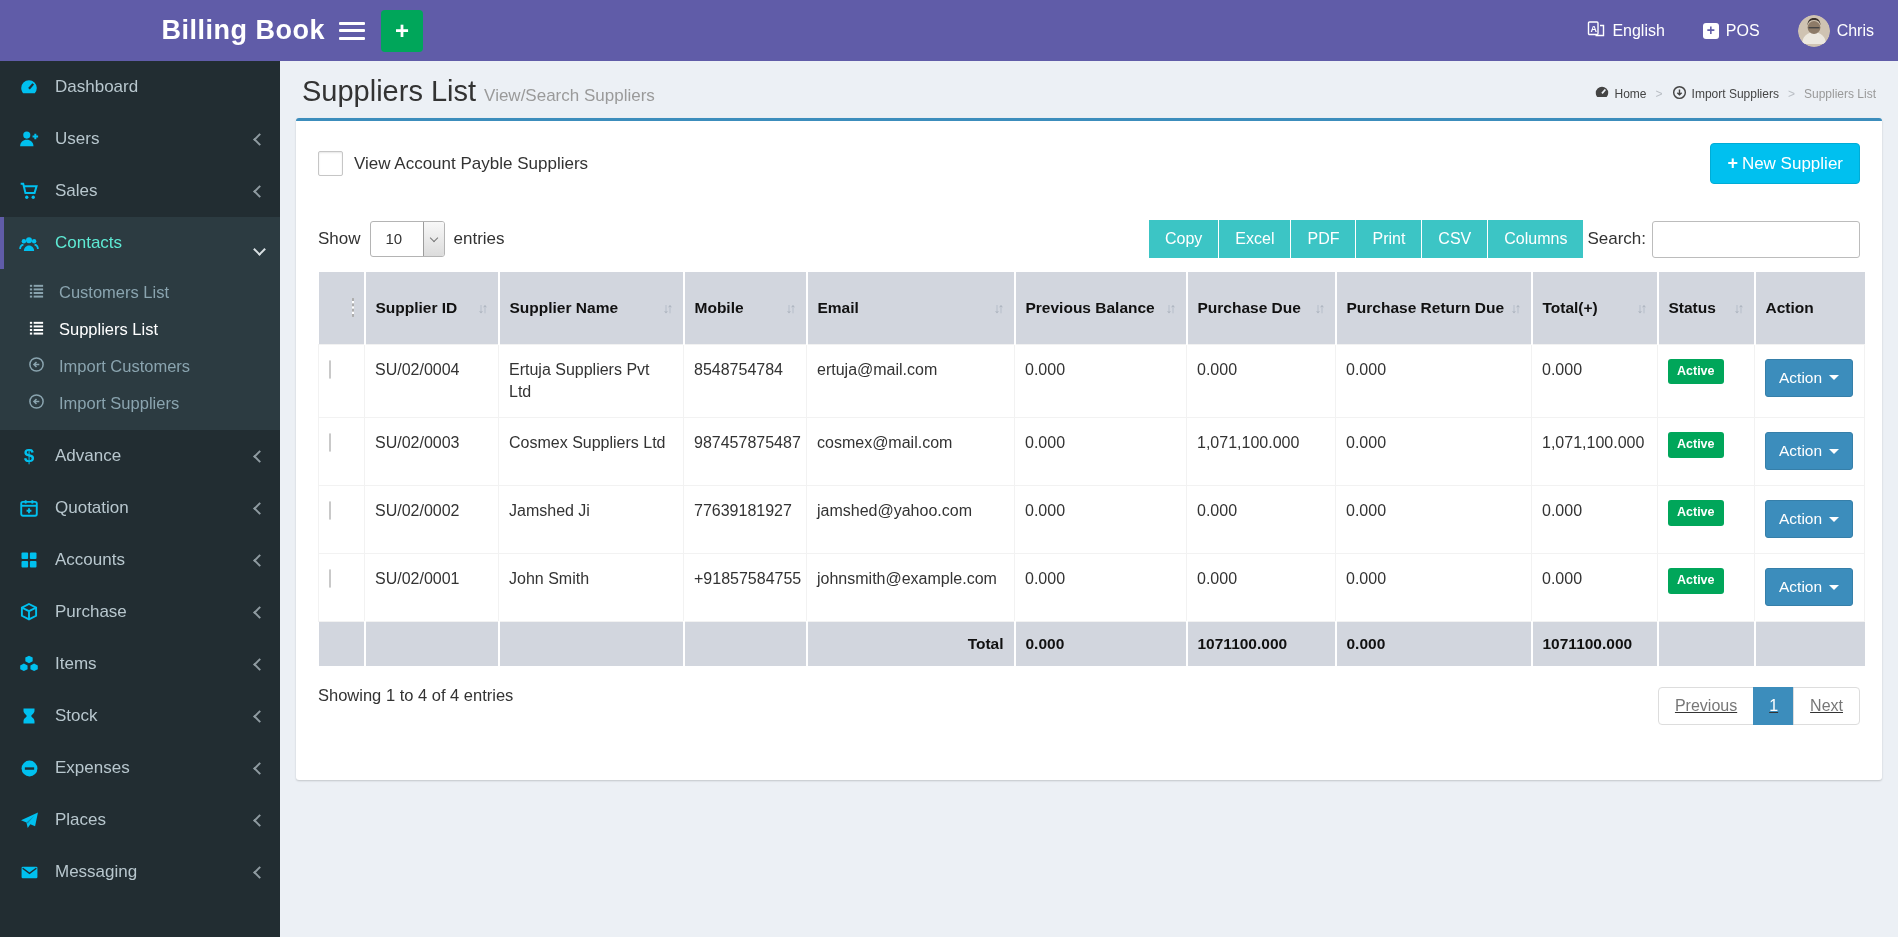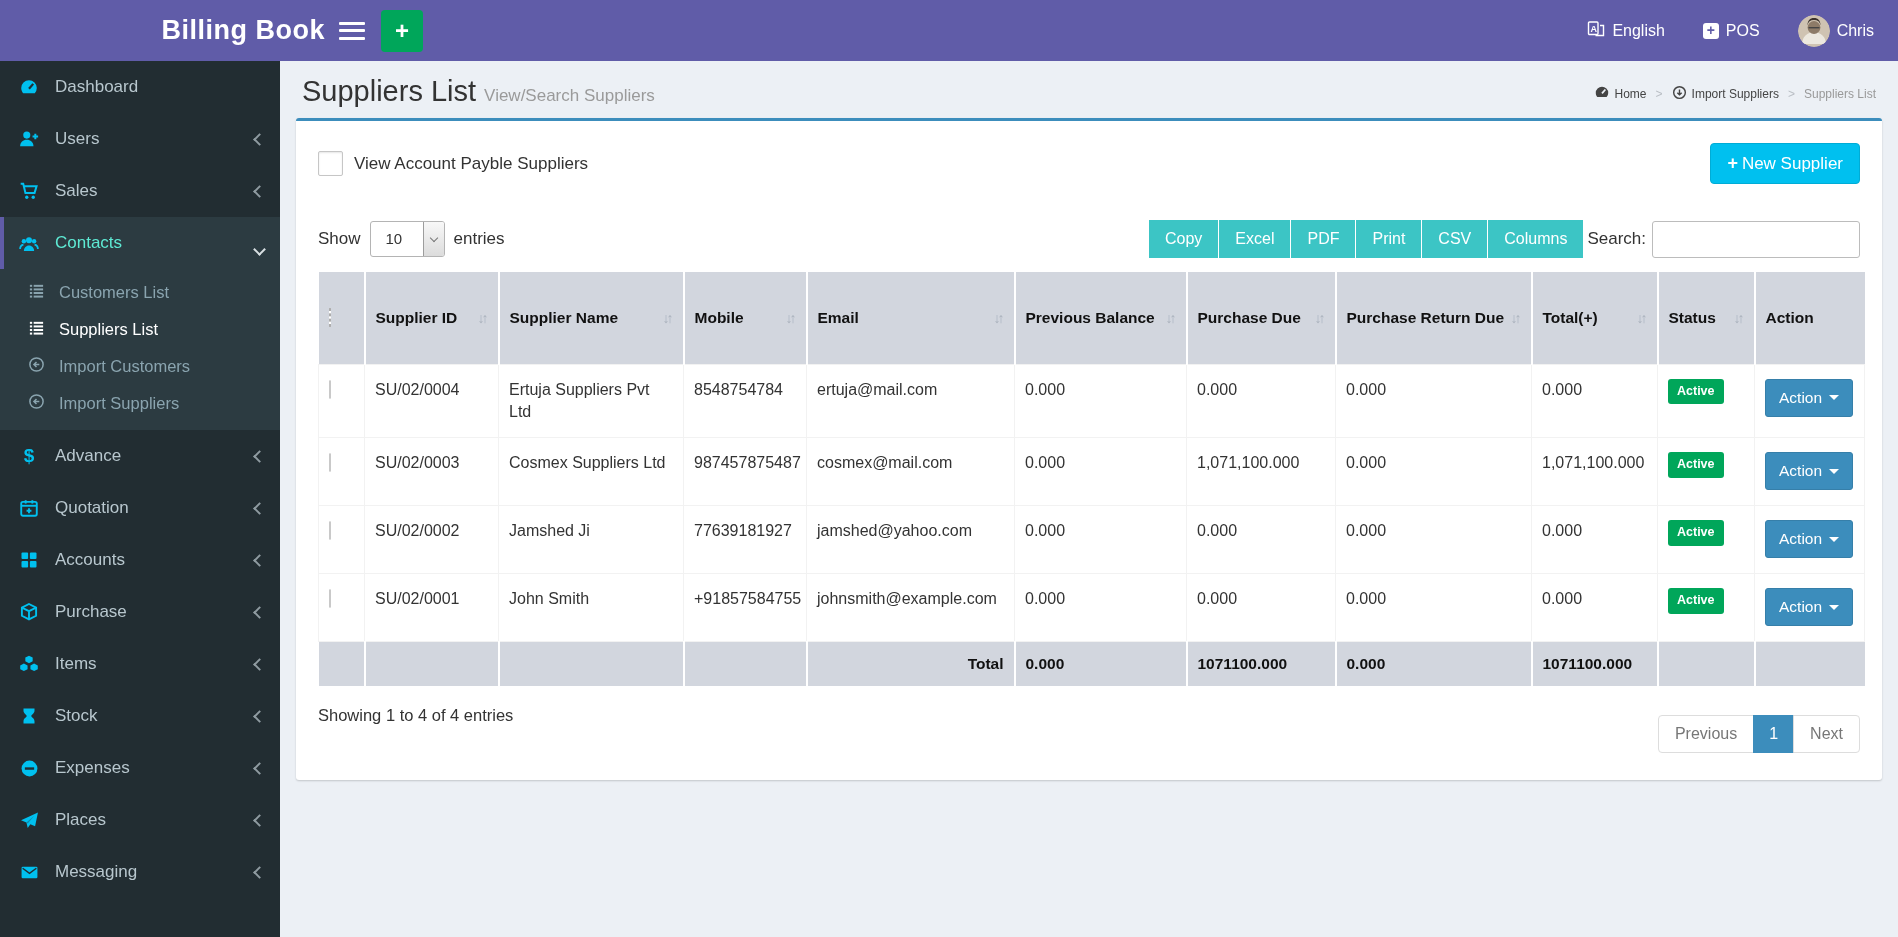--- a/index.html
+++ b/index.html
@@ -66,43 +66,43 @@
   .fake-select .dd i { border:solid #777; border-width:0 1.5px 1.5px 0; padding:2.5px; transform:rotate(45deg); margin-top:-3px; }
   .tools { display:flex; align-items:center; }
   .dt-buttons { display:flex; border-radius:0; overflow:hidden; }
   .dt-btn { background:#3cc5c5; border:none; border-right:1px solid #fff; color:#fff;
             font-size:16px; padding:10px 16px; cursor:pointer; }
   .dt-btn:last-child { border-right:none; }
   .search-wrap { display:flex; align-items:center; gap:6px; font-size:17px; color:#333; margin-left:4px; }
   .search-input { width:208px; height:37px; border:1px solid #bcbcbc; border-radius:3px; padding:0 10px; font-size:15px; outline:none; }
   
   table.dt { width:100%; border-collapse:collapse; table-layout:fixed; }
-  table.dt thead th { background:#d2d6de; border-right:2px solid #fff; padding:12px 10px; height:92px;
-                      font-size:15.5px; color:#111; text-align:left; vertical-align:middle; }
+  table.dt thead th { background:#d2d6de; border-right:2px solid #fff; padding:12px 10px; height:72px;
+                      font-size:15.5px; color:#111; text-align:right; vertical-align:middle; }
   table.dt thead th:last-child { border-right:none; }
   .th-inner { display:flex; align-items:center; justify-content:space-between; gap:4px; line-height:1.45; }
   .sort { color:#aab2bd; font-size:14px; letter-spacing:-3px; flex:none; padding-right:2px; }
   table.dt tbody td { border:1px solid #f2f2f2; padding:14px 10px; height:68px; vertical-align:top;
                       font-size:16px; color:#333; line-height:1.4; overflow:hidden; }
   table.dt tfoot td { background:#d2d6de; border-right:2px solid #fff; padding:13px 10px;
                       font-size:15.5px; font-weight:bold; color:#111; }
   table.dt tfoot td:last-child { border-right:none; }
   .t-label { text-align:right; }
   .chk-sm { width:24px; height:24px; background:#fff; border:1px solid #c9c9c9; border-radius:2px;
             box-shadow:inset 0 1px 2px rgba(0,0,0,.08); }
   .chk-hdr { border:1px dashed #adadad; }
   .badge-active { display:inline-block; background:#00a65a; color:#fff; font-size:12.5px; font-weight:bold;
                   padding:4px 9px; border-radius:3px; }
   .btn-action { display:inline-flex; align-items:center; gap:7px; background:#3c8dbc; border:1px solid #367fa9;
                 color:#fff; font-size:15.5px; padding:9px 13px; border-radius:3px; cursor:pointer; }
   .caret { width:0; height:0; border-left:5px solid transparent; border-right:5px solid transparent; border-top:5px solid #fff; }
   
   .box-foot { display:flex; justify-content:space-between; align-items:flex-start; margin-top:15px; }
   .summary { font-size:16.5px; color:#333; margin-top:5px; }
-  .paging { display:flex; margin-top:14px; }
+  .paging { display:flex; margin-top:6px;text-decoration:underline; }
   .page-btn { border:1px solid #ddd; background:#fff; color:#777; font-size:16px; padding:9px 16px; cursor:pointer; margin-left:-1px; }
   .page-btn.first { border-radius:4px 0 0 4px; margin-left:0; }
   .page-btn.last { border-radius:0 4px 4px 0; }
   .page-btn.current { background:#3c8dbc; border-color:#3c8dbc; color:#fff; padding:9px 15px; }
 </style>
 </head>
 <body>
 
 <header class="topbar">
   <div class="logo">

